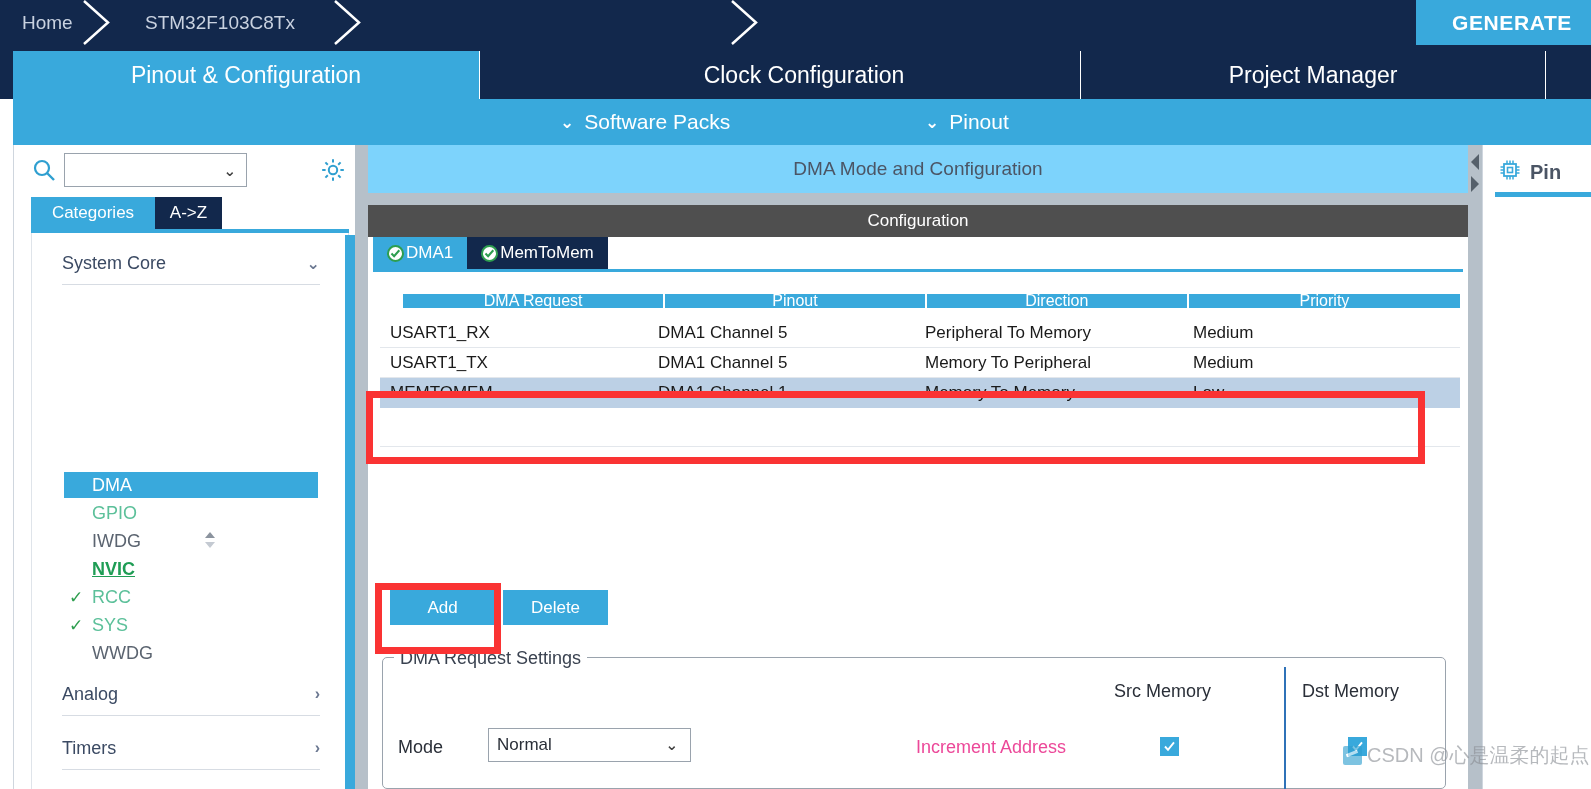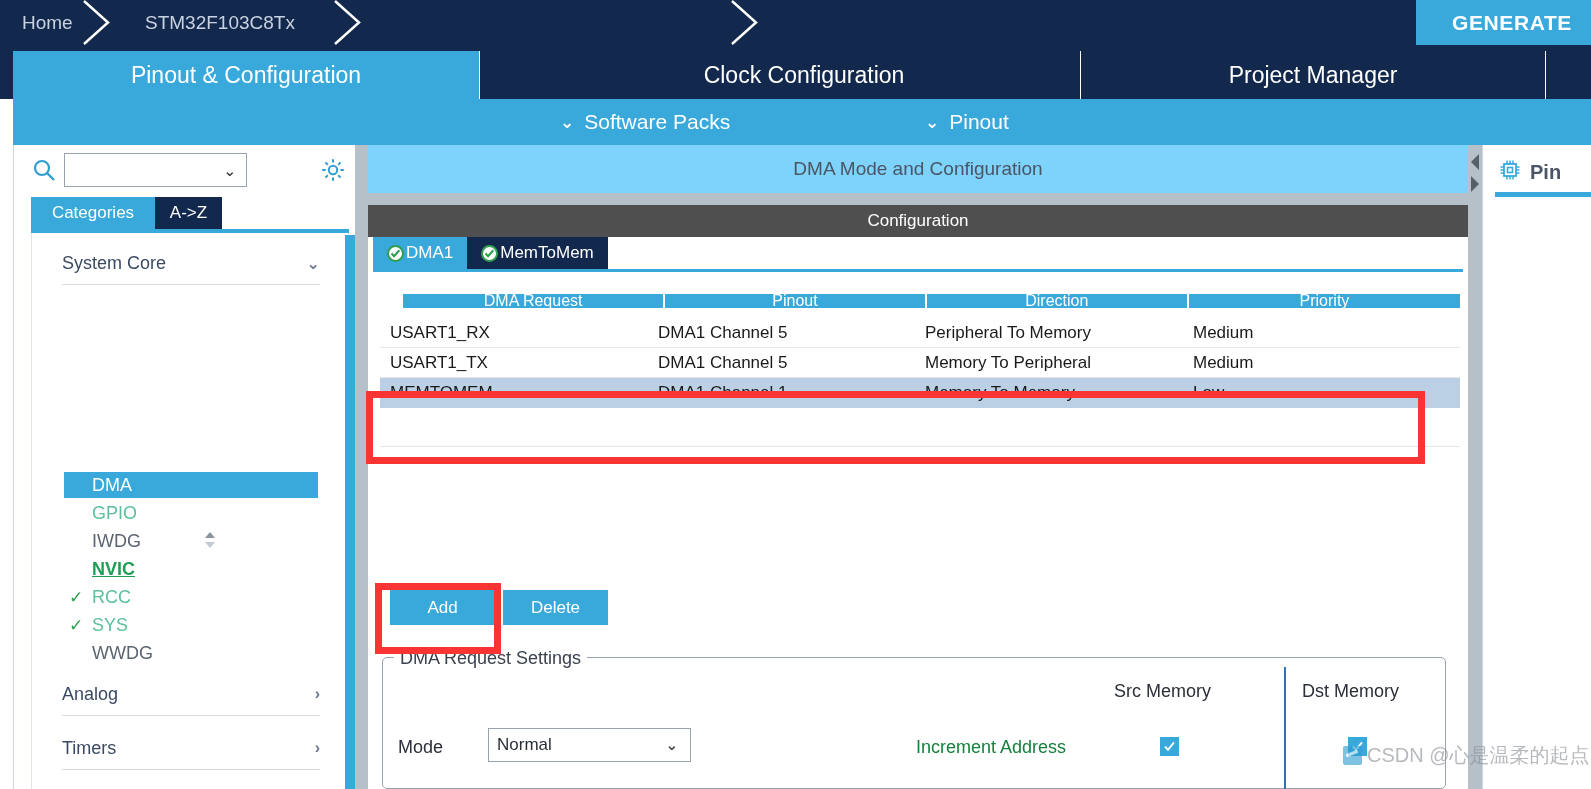--- a/index.html
+++ b/index.html
@@ -182,21 +182,21 @@
   #src-memory-label{position:absolute;left:746px;top:536px;font-size:18px;color:#2a2f38;}
   #dst-memory-label{position:absolute;left:934px;top:536px;font-size:18px;color:#2a2f38;}
   #mem-divider{position:absolute;left:916px;top:522px;width:2px;height:122px;background:#2f72b8;}
   #mode-label{position:absolute;left:30px;top:592px;font-size:18px;color:#2a2f38;}
   #mode-select{
     position:absolute;left:100px;top:583px;width:203px;height:34px;
     border:1px solid #9aa3ad;background:#ffffff;box-sizing:border-box;margin-left:20px;
   }
   #mode-select .mval{position:absolute;left:8px;top:6px;font-size:17px;color:#2a2f38;}
   #mode-select .mcaret{position:absolute;right:12px;top:7px;font-size:15px;color:#444;font-weight:bold;}
-  #increment-label{position:absolute;left:548px;top:592px;font-size:18px;color:#15803d;}
+  #increment-label{position:absolute;left:548px;top:592px;font-size:18px;color:#ec4899;}
   .cmx-checkbox{
     position:absolute;width:19px;height:19px;background:#39a9dc;
     display:flex;align-items:center;justify-content:center;
   }
   #src-increment-checkbox{left:792px;top:592px;}
   #dst-increment-checkbox{left:980px;top:592px;}
   
   #right-splitter{
     position:absolute;left:1468px;top:145px;width:14px;height:644px;background:#b6c0c9;
   }

